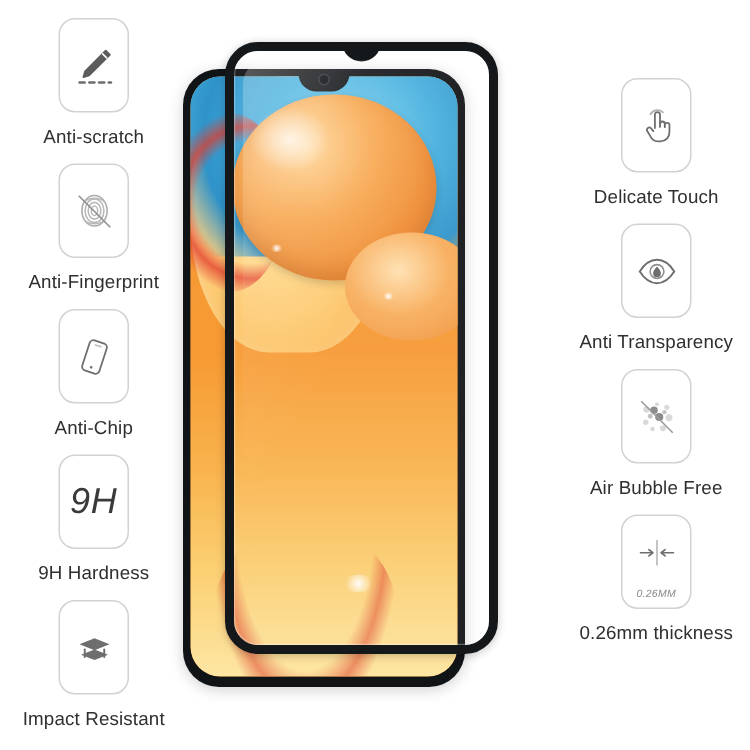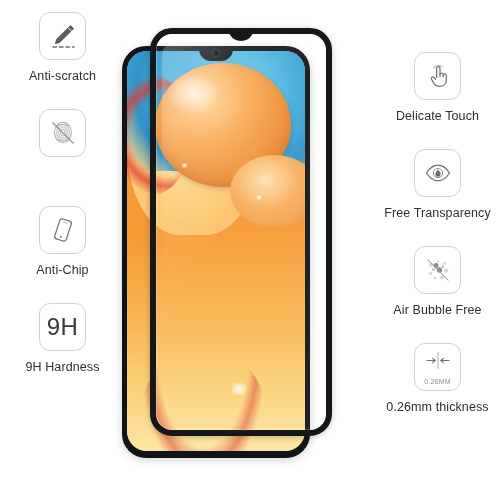--- a/index.html
+++ b/index.html
@@ -42,30 +42,31 @@
     width: 125px;
     height: 97px;
     display: flex;
     flex-direction: column;
     align-items: center;
     justify-content: flex-start;
   }
 
   .icon-box {
     width: 47px;
-    height: 48px;
+    height: 63px;
     border: 1.4px solid #d2d2d2;
     border-radius: 11px;
     background: #ffffff;
     display: flex;
     align-items: center;
     justify-content: center;
     box-sizing: border-box;
     position: relative;
     overflow: hidden;
+    font-style: italic;
   }
   .icon-box svg { display: block; }
 
   .feature-label {
     margin-top: 9px;
     font-size: 12.5px;
     color: #2f2f2f;
     letter-spacing: .1px;
     text-align: center;
     line-height: 1.15;
@@ -316,20 +317,21 @@
             <ellipse cx="16" cy="15.5" rx="8.4" ry="10.2" stroke="#ababab"></ellipse>
             <ellipse cx="16" cy="15.5" rx="6.3" ry="7.9"></ellipse>
             <ellipse cx="16" cy="15.5" rx="4.2" ry="5.6"></ellipse>
             <ellipse cx="16" cy="15.5" rx="2.1" ry="3.2"></ellipse>
             <path d="M9.4 9.6 C12 6.4 20 6.4 22.6 9.6"></path>
             <path d="M9.2 21.6 C12 24.9 20 24.9 22.8 21.6"></path>
           </g>
           <line x1="5.5" y1="5.5" x2="26.5" y2="26.5" stroke="#8e8e8e" stroke-width="1.1"></line>
         </svg>
       </div>
+      <div class="feature-label">Anti-Fingerprint</div>
     </div>
 
     <div class="feature">
       <div class="icon-box">
         <svg width="32" height="32" viewBox="0 0 32 32">
           <g transform="rotate(18 16 16)">
             <rect x="10" y="5.5" width="12" height="21" rx="2.6" fill="none" stroke="#6e6e6e" stroke-width="1.2"></rect>
             <circle cx="16" cy="23.2" r=".9" fill="#6e6e6e"></circle>
             <line x1="14" y1="8.2" x2="18" y2="8.2" stroke="#bdbdbd" stroke-width="1" stroke-linecap="round"></line>
           </g>
@@ -338,20 +340,35 @@
       <div class="feature-label">Anti-Chip</div>
     </div>
 
     <div class="feature">
       <div class="icon-box">
         <span class="hardness-text">9H</span>
       </div>
       <div class="feature-label bold">9H Hardness</div>
     </div>
 
+    <div class="feature">
+      <div class="icon-box">
+        <svg width="32" height="32" viewBox="0 0 32 32">
+          <g fill="#6e6e6e">
+            <path d="M6 13.5 L16 9.5 L26 13.5 L16 17.5 Z"></path>
+            <path d="M7 20.5 L16 17 L25 20.5 L16 24 Z"></path>
+          </g>
+          <g stroke="#6e6e6e" stroke-width="1.3" stroke-linecap="round">
+            <line x1="9.5" y1="17" x2="9.5" y2="22"></line>
+            <line x1="22.5" y1="17" x2="22.5" y2="22"></line>
+          </g>
+        </svg>
+      </div>
+      <div class="feature-label">Impact Resistant</div>
+    </div>
 
   </div>
 
   <div class="col col-right">
 
     <div class="feature">
       <div class="icon-box">
         <svg width="32" height="32" viewBox="0 0 32 32">
           <g fill="none" stroke="#6e6e6e" stroke-width="1.2" stroke-linecap="round" stroke-linejoin="round">
             <path d="M14.6 17.4 V8.4 a1.7 1.7 0 0 1 3.4 0 v8.2"></path>
@@ -365,21 +382,21 @@
     </div>
 
     <div class="feature">
       <div class="icon-box">
         <svg width="32" height="32" viewBox="0 0 32 32">
           <path d="M4.5 16 C8 10.5 12 8.2 16 8.2 C20 8.2 24 10.5 27.5 16 C24 21.5 20 23.8 16 23.8 C12 23.8 8 21.5 4.5 16 Z" fill="none" stroke="#6e6e6e" stroke-width="1.25"></path>
           <circle cx="16" cy="16" r="4.6" fill="none" stroke="#8f8f8f" stroke-width="1.05"></circle>
           <path d="M16 12.6 C17.7 14.6 18.6 15.9 18.6 17.1 a2.6 2.6 0 0 1-5.2 0 c0-1.2 .9-2.5 2.6-4.5 Z" fill="#6e6e6e"></path>
         </svg>
       </div>
-      <div class="feature-label">Free Transparency</div>
+      <div class="feature-label">Anti Transparency</div>
     </div>
 
 
     <div class="feature">
       <div class="icon-box">
         <svg width="32" height="32" viewBox="0 0 32 32">
           <g fill="#d9d9d9">
             <circle cx="9" cy="11" r="2.1"></circle>
             <circle cx="22.5" cy="9.5" r="1.7"></circle>
             <circle cx="24" cy="16.5" r="2.3"></circle>

